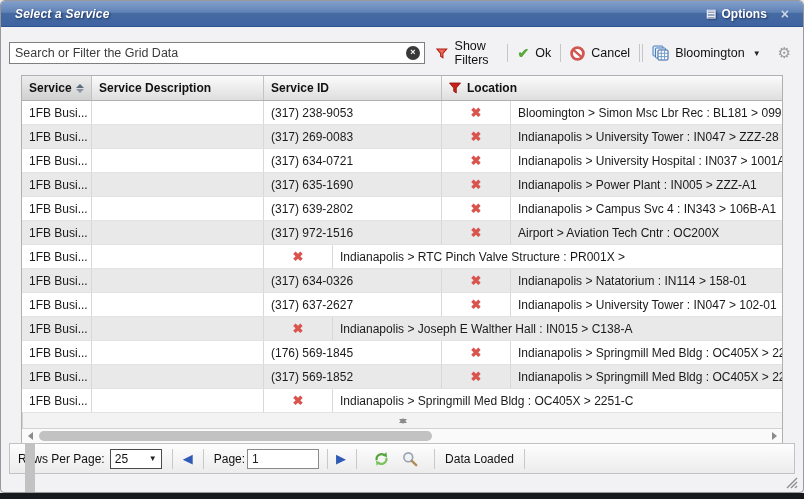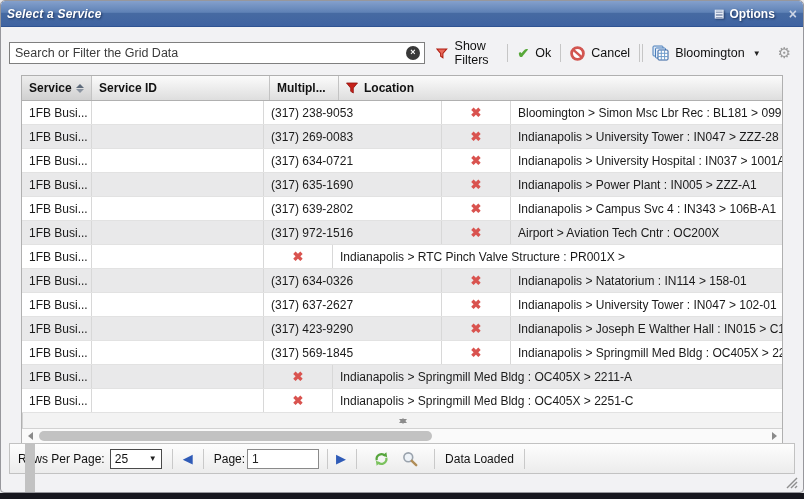--- a/index.html
+++ b/index.html
@@ -5,21 +5,21 @@
   * { margin:0; padding:0; box-sizing:border-box; }
   html,body { width:804px; height:499px; }
   body { font-family:"Liberation Sans", sans-serif; background:#e9e9ec; position:relative; overflow:hidden; }
 
   .window { position:absolute; left:0; top:0; width:804px; height:493px;
     background:#f2f2f4; border:1px solid #97979c; border-radius:5px 5px 4px 4px;
     display:flex; flex-direction:column; overflow:hidden; }
   .dark-strip { position:absolute; left:0; bottom:0; width:804px; height:6px; background:#17171e; }
 
   
-  .titlebar { height:26px; flex:0 0 26px; display:flex; align-items:center; padding:0 6px;
+  .titlebar { height:26px; flex:0 0 26px; display:flex; align-items:center; padding:0 14px;
     background:linear-gradient(#84a0cc, #5f82b6 45%, #466aa2 50%, #3f63a1);
     border-bottom:1px solid #2f5392; border-radius:4px 4px 0 0; }
   .title { font-size:12px; font-weight:bold; font-style:italic; color:#ffffff;
     text-shadow:1px 1px 2px rgba(25,45,85,.85); letter-spacing:.2px; }
   .titlebar-right { margin-left:auto; display:flex; align-items:center; gap:14px; }
   .options-btn { display:flex; align-items:center; gap:5px; color:#ffffff; font-size:12px; font-weight:bold;
     text-shadow:1px 1px 2px rgba(25,45,85,.85); cursor:default; }
   .options-icon { font-size:11px; color:#e9eef8; font-style:normal; }
   .close-btn { color:#ccd5e5; font-size:14px; font-weight:bold; line-height:14px; cursor:default; }
 
@@ -161,25 +161,25 @@
 
   <div class="grid">
     <div class="ghead">
       <div class="hcell sorted w-service">
         <span>Service</span>
         <span class="sort-icon">
             <span class="up"></span>
             <span class="dn"></span>
           </span>
       </div>
+      <div class="hcell w-desc">
+        <span>Service Description</span>
+      </div>
       <div class="hcell w-id">
         <span>Service ID</span>
-      </div>
-      <div class="hcell w-multi">
-        <span>Multipl...</span>
       </div>
       <div class="hcell w-loc">
         <svg class="funnel-sm" width="12" height="12" viewBox="0 0 12 12">
           <polygon points="0.5,1 11.5,1 7.3,6 7.3,11 4.7,9.3 4.7,6" fill="#c6211a" stroke="#8f120d" stroke-width="0.8"></polygon>
         </svg>
         <span>Location</span>
       </div>
     </div>
 
     <div class="gbody">
@@ -269,40 +269,40 @@
     <div class="cell c-id">(317) 637-2627</div>
     <div class="cell c-multi">
       <span class="xflag">✖</span>
     </div>
     <div class="cell c-loc">Indianapolis &gt; University Tower : IN047 &gt; 102-01</div>
   </div>
 
   <div class="row alt">
     <div class="cell c-service">1FB Busi...</div>
     <div class="cell c-desc"></div>
-    <div class="cell c-id">(317) 423-9290</div>
     <div class="cell c-multi">
       <span class="xflag">✖</span>
     </div>
     <div class="cell c-loc">Indianapolis &gt; Joseph E Walther Hall : IN015 &gt; C138-A</div>
   </div>
 
   <div class="row">
     <div class="cell c-service">1FB Busi...</div>
     <div class="cell c-desc"></div>
-    <div class="cell c-id">(317) 569-1845</div>
+    <div class="cell c-id">(176) 569-1845</div>
     <div class="cell c-multi">
       <span class="xflag">✖</span>
     </div>
     <div class="cell c-loc">Indianapolis &gt; Springmill Med Bldg : OC405X &gt; 2203B</div>
   </div>
 
   <div class="row alt">
     <div class="cell c-service">1FB Busi...</div>
     <div class="cell c-desc"></div>
+    <div class="cell c-id">(317) 569-1852</div>
     <div class="cell c-multi">
       <span class="xflag">✖</span>
     </div>
     <div class="cell c-loc">Indianapolis &gt; Springmill Med Bldg : OC405X &gt; 2211-A</div>
   </div>
 
   <div class="row">
     <div class="cell c-service">1FB Busi...</div>
     <div class="cell c-desc"></div>
     <div class="cell c-multi">

